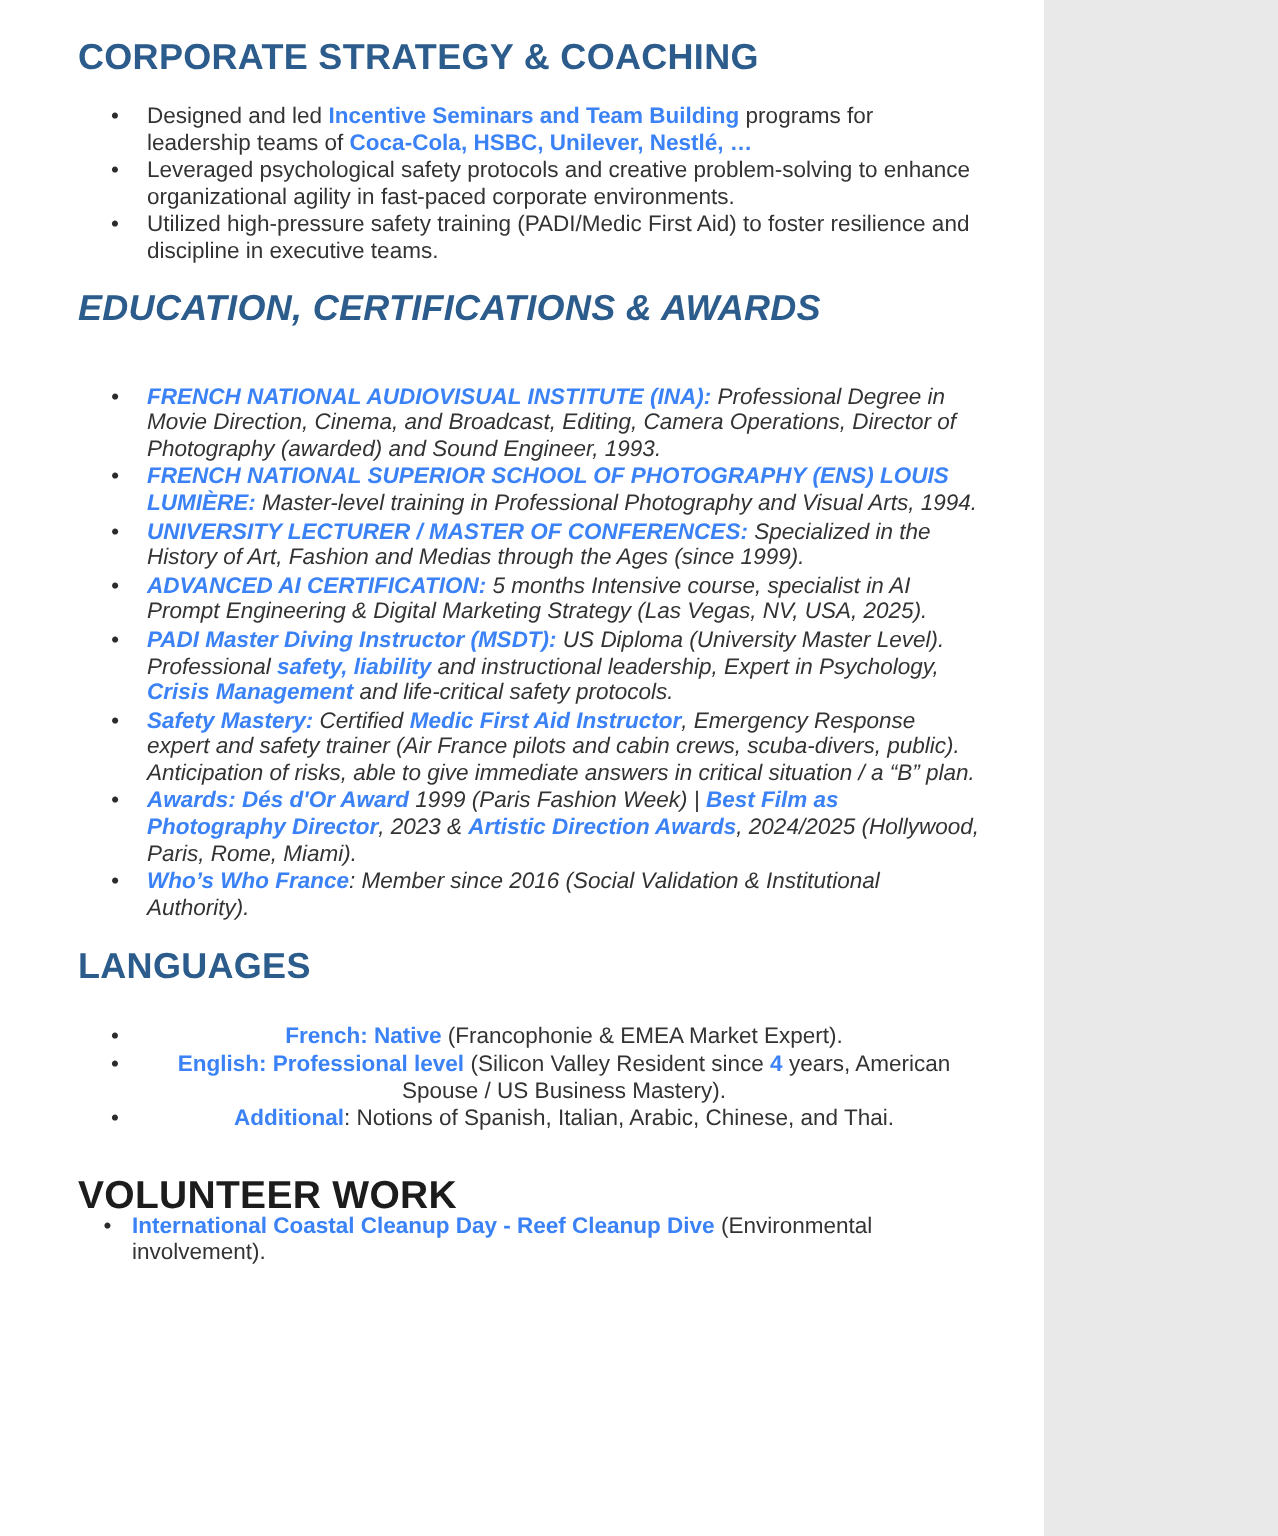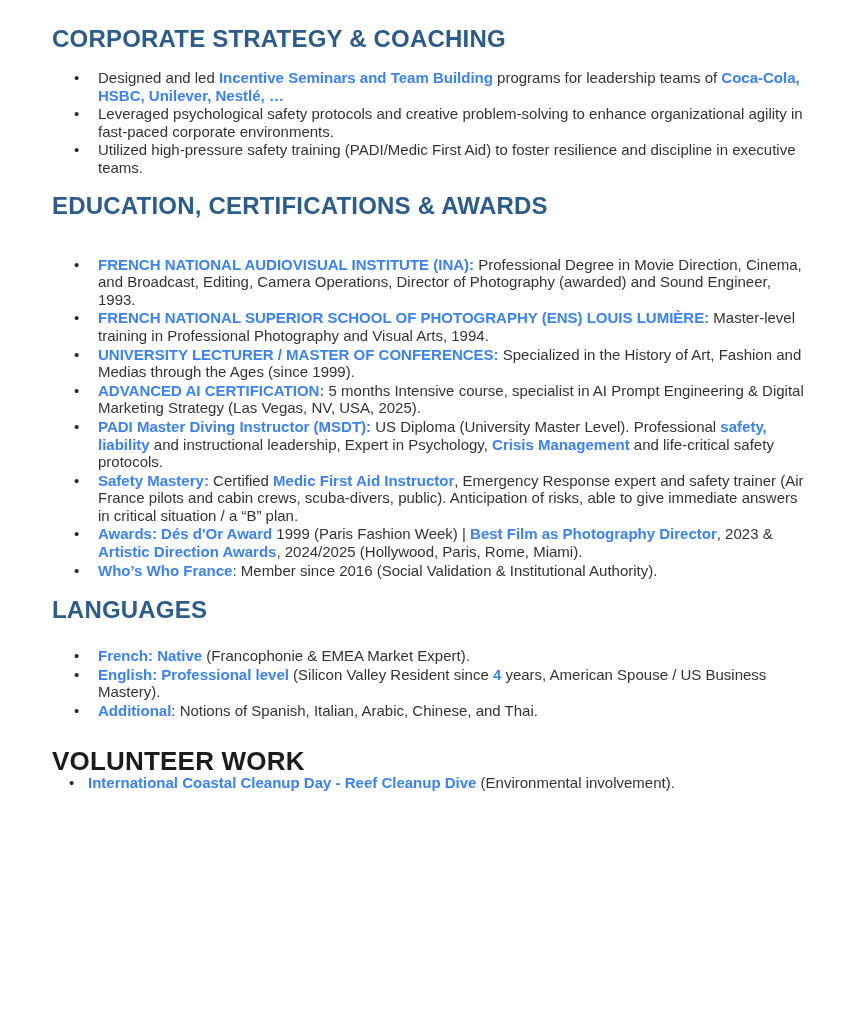--- a/index.html
+++ b/index.html
@@ -5,21 +5,21 @@
   * { margin: 0; padding: 0; box-sizing: border-box; }
   html, body { background: #e9e9e9; }
   body {
     width: 852px;
     height: 1024px;
     font-family: "Liberation Sans", sans-serif;
     color: var(--text-color, #333);
     overflow: hidden;
   }
   .page {
-    width: 852px;
+    width: 696px;
     height: 1024px;
     background: var(--page-bg, #fff);
     padding: 26px 42px 0 52px;
   }
   .section-title {
     font-size: 24px;
     font-weight: 700;
     color: var(--heading-color, #2b5c8c);
     line-height: 26px;
     letter-spacing: 0.2px;
@@ -51,24 +51,24 @@
   }
   ul.bullets li::before {
     content: "\2022";
     position: absolute;
     left: 22px;
     top: 0;
     font-size: 15px;
     color: #2b2b2b;
   }
   ul.bullets li b { color: #3b82f6; }
-  .section-education { margin-top: 16px; }
+  .section-education { margin-top: 16px; font-style: italic; }
   .section-education ul.bullets { margin-top: 37px; }
   .section-languages { margin-top: 18px; }
-  .section-languages ul.bullets { margin-top: 24px; }
+  .section-languages ul.bullets { margin-top: 24px; text-align: center; }
   .section-volunteer { margin-top: 30px; }
   .section-volunteer .section-title { margin-bottom: 2px; }
   .section-volunteer ul.bullets li { padding-left: 36px; }
   .section-volunteer ul.bullets li::before { left: 17px; }
 </style>
 </head>
 <body>
 
 <div class="page">
 

